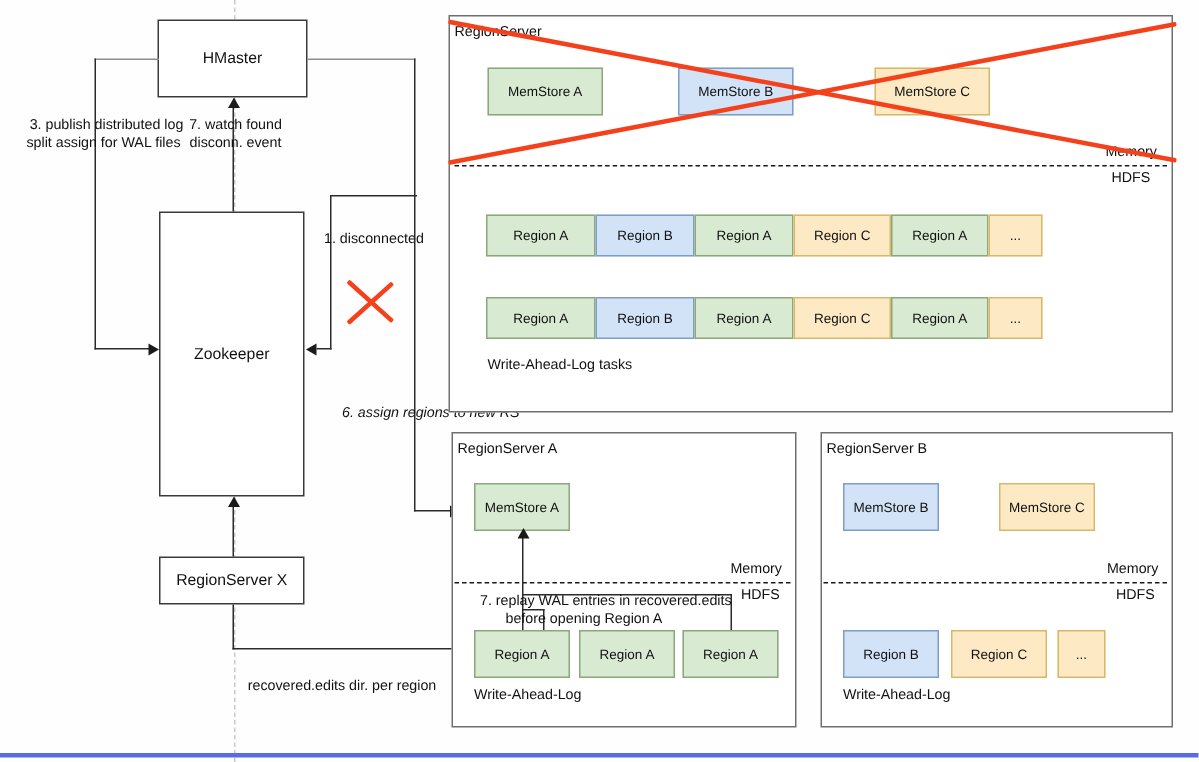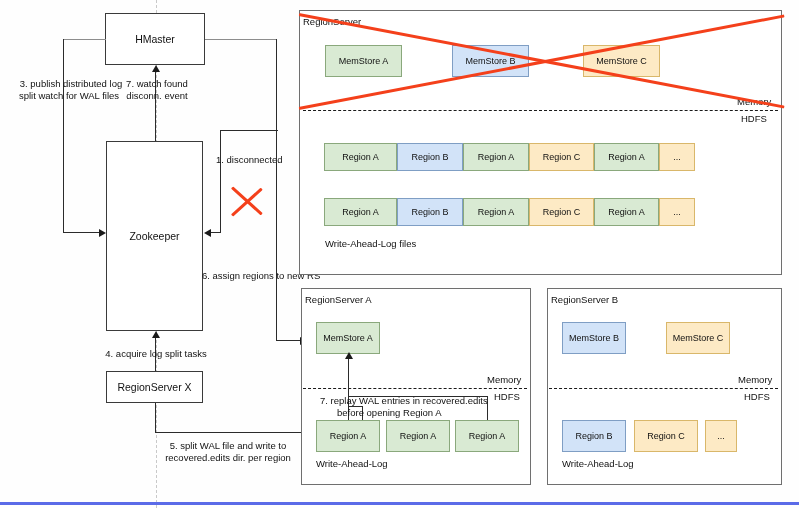--- a/index.html
+++ b/index.html
@@ -61,51 +61,49 @@
 
   <div class="box" style="left:106px;top:371px;width:97px;height:32px;text-align:right;">
     <span>RegionServer X</span>
   </div>
 
   <div class="ln h grey" style="left:63px;top:39px;width:43px;"></div>
   <div class="ln v" style="left:63px;top:39px;height:194px;"></div>
   <div class="ln h" style="left:63px;top:232px;width:37px;"></div>
   <div class="arrow right" style="left:99px;top:229px;"></div>
   <div class="lbl c" style="left:8px;top:78px;width:126px;">3. publish distributed log</div>
-  <div class="lbl c" style="left:6px;top:90px;width:126px;">split watch for WAL files</div>
+  <div class="lbl c" style="left:6px;top:90px;width:126px;">split assign for WAL files</div>
 
   <div class="ln v" style="left:155px;top:72px;height:69px;"></div>
   <div class="arrow up" style="left:152px;top:65px;"></div>
   <div class="lbl c" style="left:98px;top:78px;width:118px;">7. watch found</div>
   <div class="lbl c" style="left:98px;top:90px;width:118px;">disconn. event</div>
 
   <div class="ln h" style="left:220px;top:130px;width:58px;"></div>
   <div class="ln v" style="left:220px;top:130px;height:103px;"></div>
   <div class="ln h" style="left:211px;top:232px;width:10px;"></div>
   <div class="arrow left" style="left:204px;top:229px;"></div>
   <div class="lbl" style="left:216px;top:154px;">1. disconnected</div>
 
   <div class="redline" style="left:232px;top:186px;width:40px;transform:rotate(42deg);"></div>
   <div class="redline" style="left:232px;top:214px;width:40px;transform:rotate(-42deg);"></div>
 
   <div class="ln v" style="left:155px;top:338px;height:33px;"></div>
   <div class="arrow up" style="left:152px;top:331px;"></div>
-  <div class="lbl c" style="left:70px;top:348px;width:172px;">4. acquire log split tasks</div>
 
   <div class="ln v" style="left:155px;top:403px;height:30px;"></div>
   <div class="ln h" style="left:155px;top:432px;width:155px;"></div>
   <div class="arrow right" style="left:308px;top:429px;"></div>
-  <div class="lbl c" style="left:152px;top:440px;width:152px;">5. split WAL file and write to</div>
   <div class="lbl c" style="left:152px;top:452px;width:152px;">recovered.edits dir. per region</div>
 
   <div class="ln h grey" style="left:205px;top:39px;width:72px;"></div>
   <div class="ln v" style="left:276px;top:39px;height:302px;"></div>
   <div class="ln h" style="left:276px;top:340px;width:26px;"></div>
   <div class="arrow right" style="left:300px;top:337px;"></div>
-  <div class="lbl" style="left:202px;top:270px;">6. assign regions to new RS</div>
+  <div class="lbl" style="left:228px;top:270px;font-style:italic;">6. assign regions to new RS</div>
 
   <div class="panel" style="left:299px;top:10px;width:483px;height:265px;"></div>
   <div class="panel-title" style="left:303px;top:16px;">RegionServer</div>
 
   <div class="chip green" style="left:325px;top:45px;width:77px;height:32px;">
     <span>MemStore A</span>
   </div>
   <div class="chip blue" style="left:452px;top:45px;width:77px;height:32px;">
     <span>MemStore B</span>
   </div>
@@ -148,21 +146,21 @@
   <div class="chip amber" style="left:529px;top:198px;width:65px;height:28px;">
       <span>Region C</span>
     </div>
   <div class="chip green" style="left:594px;top:198px;width:65px;height:28px;">
       <span>Region A</span>
     </div>
   <div class="chip amber" style="left:659px;top:198px;width:36px;height:28px;">
       <span>...</span>
     </div>
 
-  <div class="lbl" style="left:325px;top:238px;">Write-Ahead-Log files</div>
+  <div class="lbl" style="left:325px;top:238px;">Write-Ahead-Log tasks</div>
 
   <div class="redline" style="left:299px;top:13px;width:494px;transform:rotate(10.8deg);"></div>
   <div class="redline" style="left:299px;top:107px;width:494px;transform:rotate(-10.8deg);"></div>
 
   <div class="panel" style="left:301px;top:288px;width:230px;height:197px;"></div>
   <div class="panel-title" style="left:305px;top:294px;">RegionServer A</div>
 
   <div class="chip green" style="left:316px;top:322px;width:64px;height:32px;">
     <span>MemStore A</span>
   </div>

